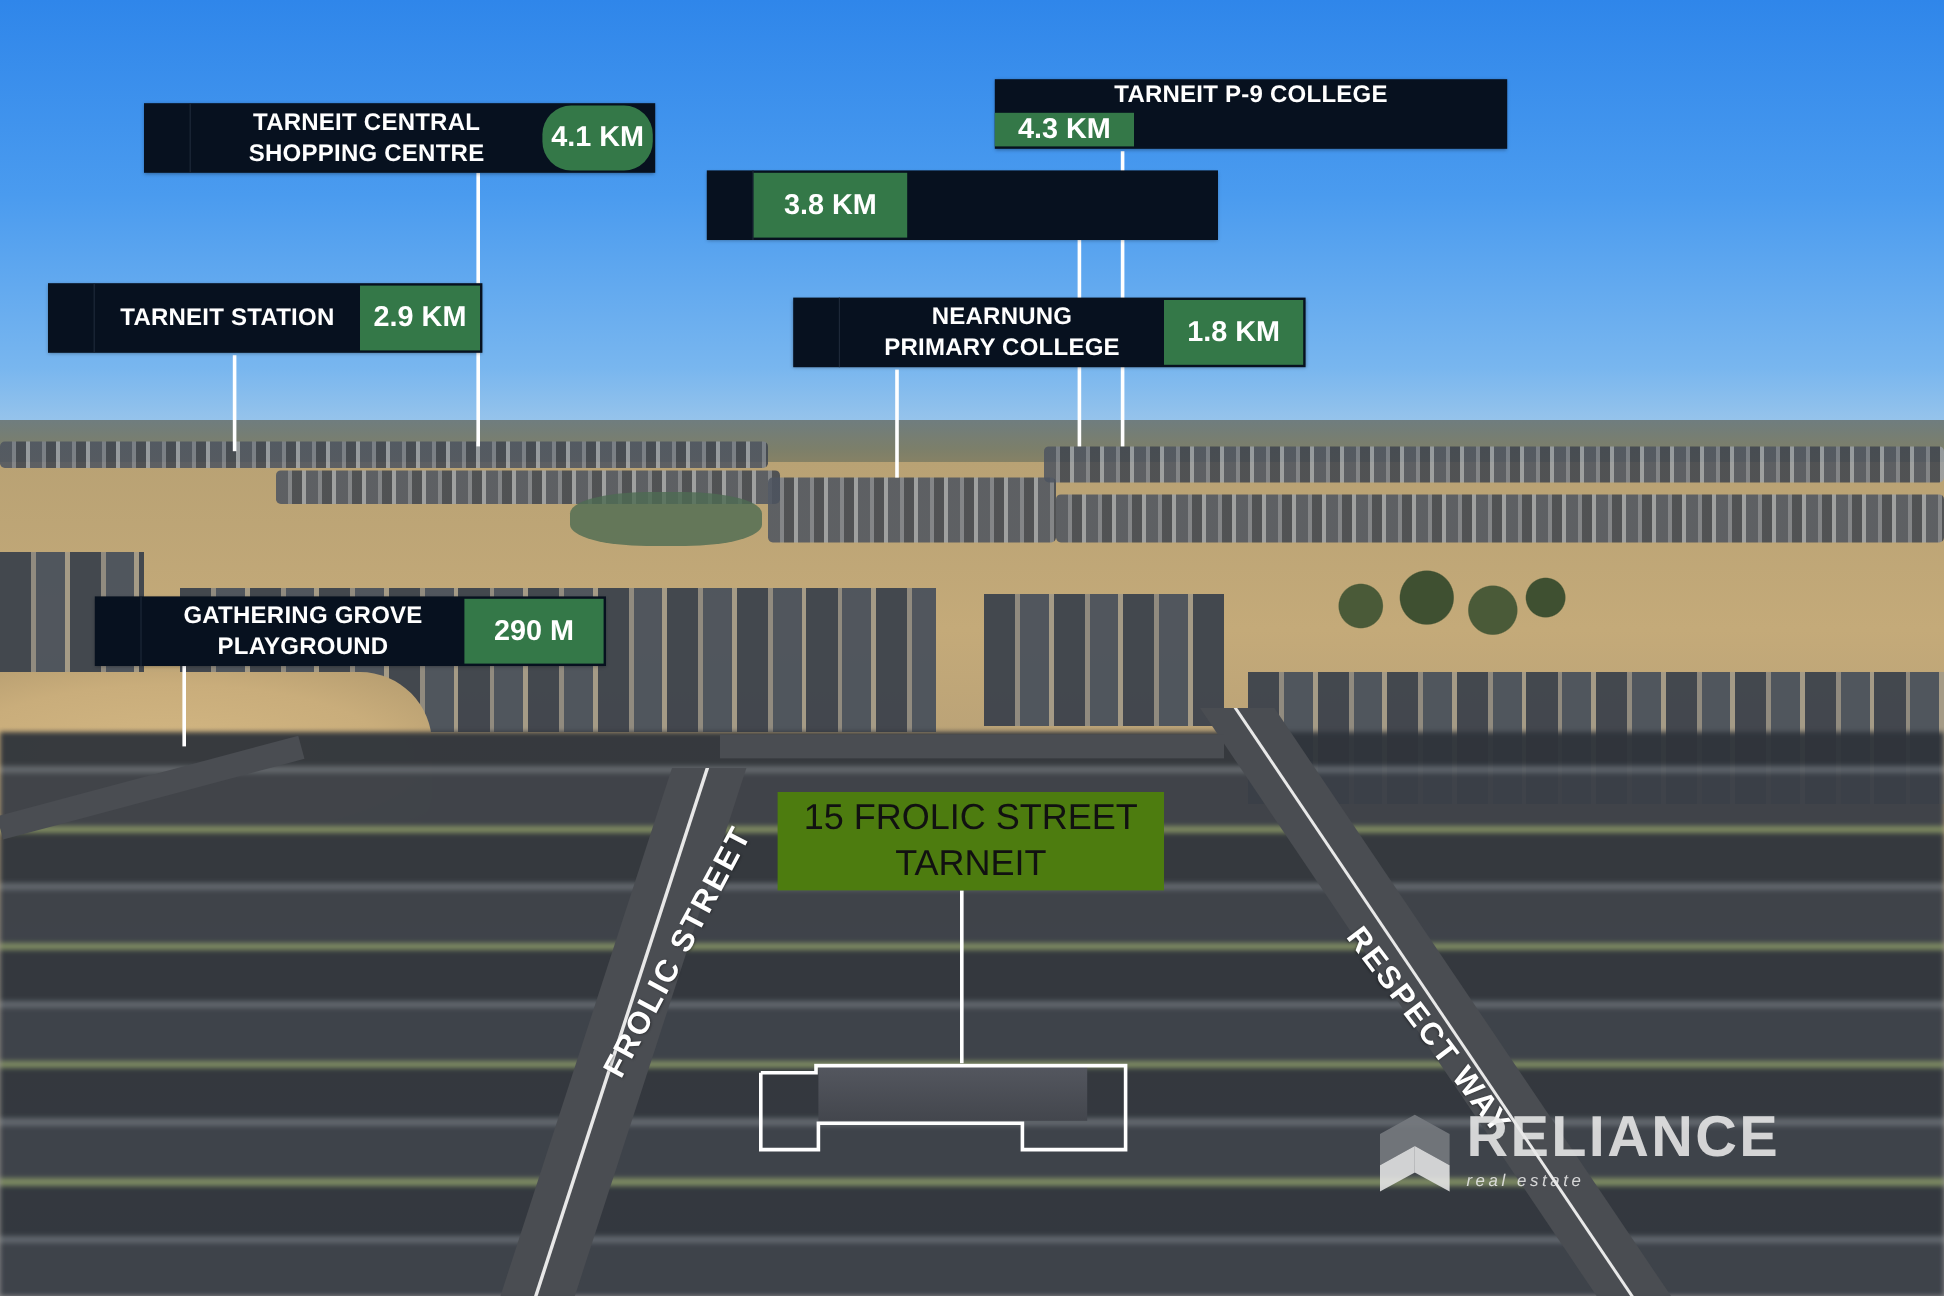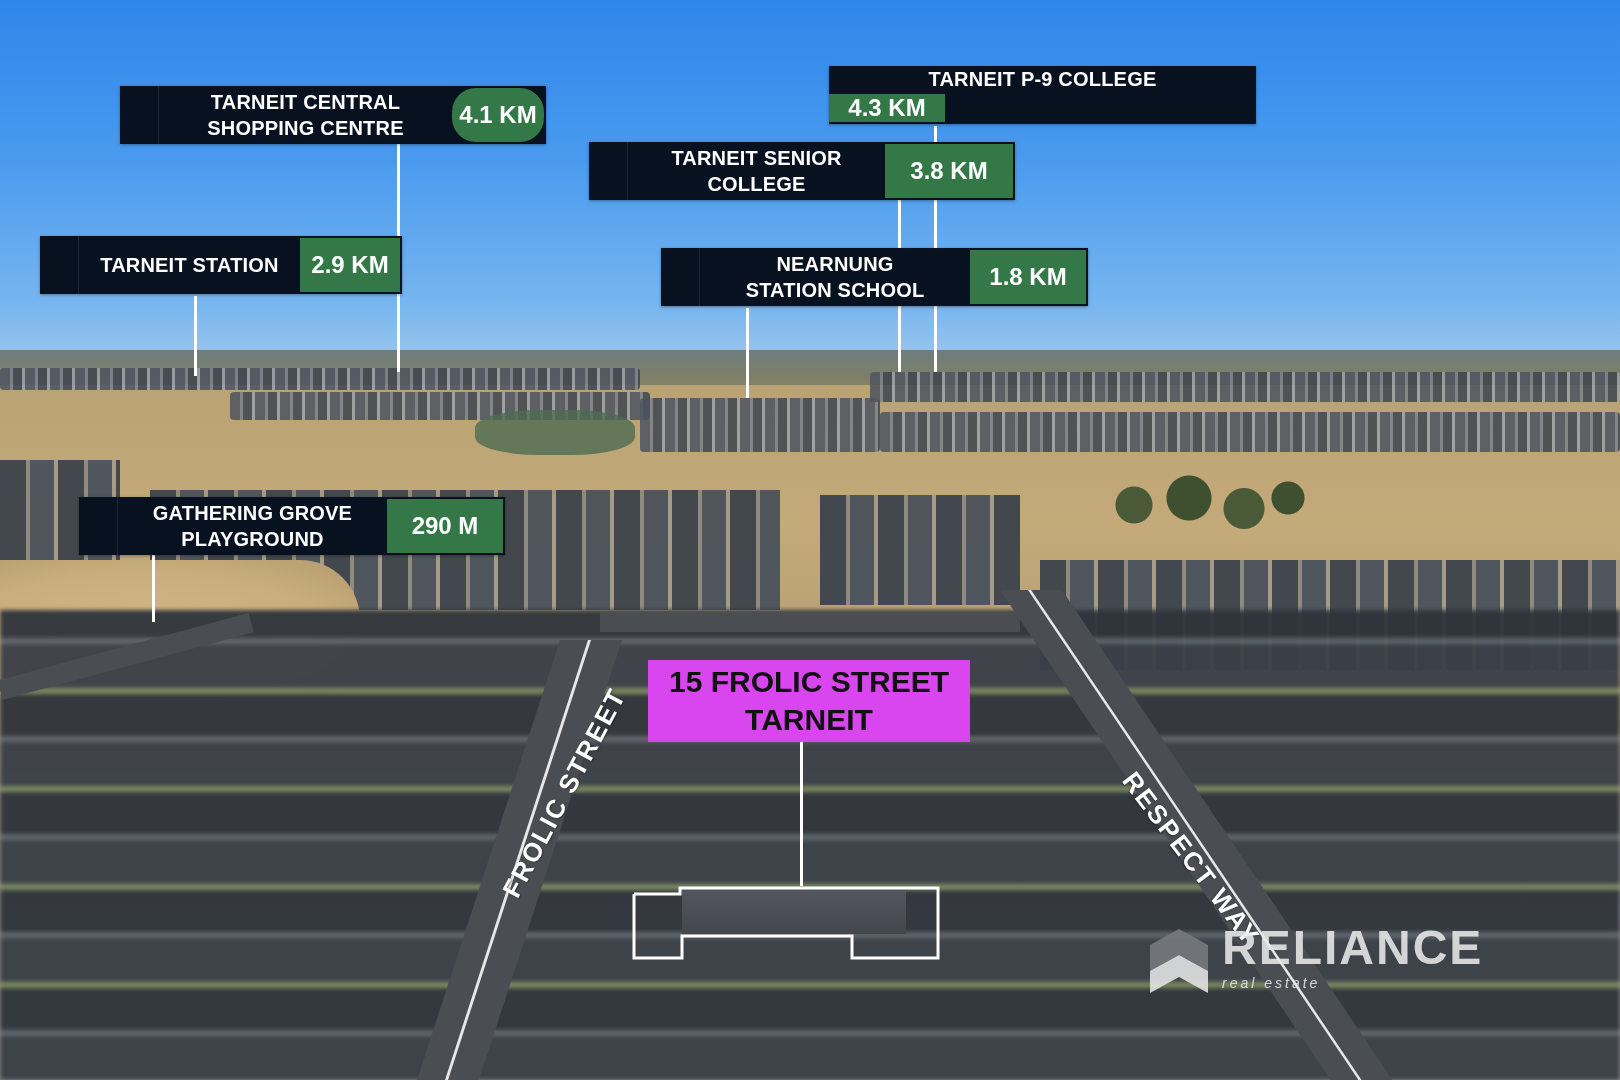--- a/index.html
+++ b/index.html
@@ -14,21 +14,21 @@
   .pond{position:absolute;left:475px;top:410px;width:160px;height:45px;background:#4e6b52;border-radius:40%;opacity:.8;}
   .trees{position:absolute;left:1090px;top:470px;width:220px;height:70px;background:radial-gradient(circle at 20% 50%,#4a5a38 0 18px,transparent 19px),radial-gradient(circle at 45% 40%,#3f5031 0 22px,transparent 23px),radial-gradient(circle at 70% 55%,#4a5a38 0 20px,transparent 21px),radial-gradient(circle at 90% 40%,#3f5031 0 16px,transparent 17px);}
   .blur-foreground{position:absolute;left:0;top:610px;width:1620px;height:470px;background:repeating-linear-gradient(0deg,#3a3f47 0 44px,#5f656c 44px 50px,#2f343b 50px 92px,#7c8a60 92px 98px);filter:blur(2px);opacity:.95;}
   .road{position:absolute;background:#4a4d52;}
   .road .lane{position:absolute;background:#e8e8e8;}
   .pointer-line{position:absolute;width:3px;background:#ffffff;}
   .label{position:absolute;display:flex;height:58px;background:#07111f;box-shadow:0 1px 3px rgba(0,0,0,.35);}
   .label .stub{width:38px;border-right:1px solid #1d2838;flex:0 0 auto;}
   .label .name{flex:1 1 auto;color:#ffffff;font-weight:bold;font-size:20px;line-height:26px;display:flex;align-items:center;justify-content:center;text-align:center;white-space:pre-line;letter-spacing:.2px;padding:0 8px;}
   .label .dist{flex:0 0 auto;background:#347848;color:#ffffff;font-weight:bold;font-size:24px;display:flex;align-items:center;justify-content:center;margin:2px 2px 2px 0;}
-  .address-box{position:absolute;left:648px;top:660px;width:322px;height:82px;background:#d946ef;color:#111111;font-weight:bold;font-size:30px;line-height:38px;text-align:center;display:flex;align-items:center;justify-content:center;white-space:pre-line;}
+  .address-box{position:absolute;left:648px;top:660px;width:322px;height:82px;background:#4d7c0f;color:#111111;font-weight:normal;font-size:30px;line-height:38px;text-align:center;display:flex;align-items:center;justify-content:center;white-space:pre-line;}
   .property-outline{position:absolute;left:632px;top:886px;width:308px;height:74px;}
   .roof{position:absolute;left:682px;top:888px;width:224px;height:46px;background:linear-gradient(180deg,#54575f,#43464d);}
   .street-text{position:absolute;color:#ffffff;font-weight:bold;font-size:26px;letter-spacing:2px;white-space:nowrap;text-shadow:0 1px 2px rgba(0,0,0,.4);}
   .logo{position:absolute;left:1148px;top:925px;display:flex;align-items:flex-end;gap:12px;opacity:.88;}
   .logo-mark{width:62px;height:68px;position:relative;}
   .logo-word{display:flex;flex-direction:column;}
   .logo-main{color:#e9e9e9;font-weight:bold;font-size:48px;letter-spacing:2px;line-height:46px;}
   .logo-sub{color:#e9e9e9;font-size:14px;letter-spacing:3px;line-height:24px;font-style:italic;}
 </style>
 </head>
@@ -86,35 +86,33 @@
 </div>
 
 <div class="label" style="left:829px;top:66px;width:427px;flex-direction:column;">
   <div class="stub"></div>
   <div class="name">TARNEIT P-9 COLLEGE</div>
   <div class="dist" style="width:116px;">4.3 KM</div>
 </div>
 
 <div class="label" style="left:589px;top:142px;width:426px;">
   <div class="stub"></div>
-  <div class="name">TARNEIT SENIOR
-COLLEGE</div>
   <div class="dist" style="width:128px;">3.8 KM</div>
 </div>
 
 <div class="label" style="left:40px;top:236px;width:362px;">
   <div class="stub"></div>
   <div class="name">TARNEIT STATION</div>
   <div class="dist" style="width:100px;">2.9 KM</div>
 </div>
 
 <div class="label" style="left:661px;top:248px;width:427px;">
   <div class="stub"></div>
   <div class="name">NEARNUNG
-STATION SCHOOL</div>
+PRIMARY COLLEGE</div>
   <div class="dist" style="width:116px;">1.8 KM</div>
 </div>
 
 <div class="label" style="left:79px;top:457px;width:426px;margin-top:40px;">
   <div class="stub"></div>
   <div class="name">GATHERING GROVE
 PLAYGROUND</div>
   <div class="dist" style="width:116px;">290 M</div>
 </div>
 

